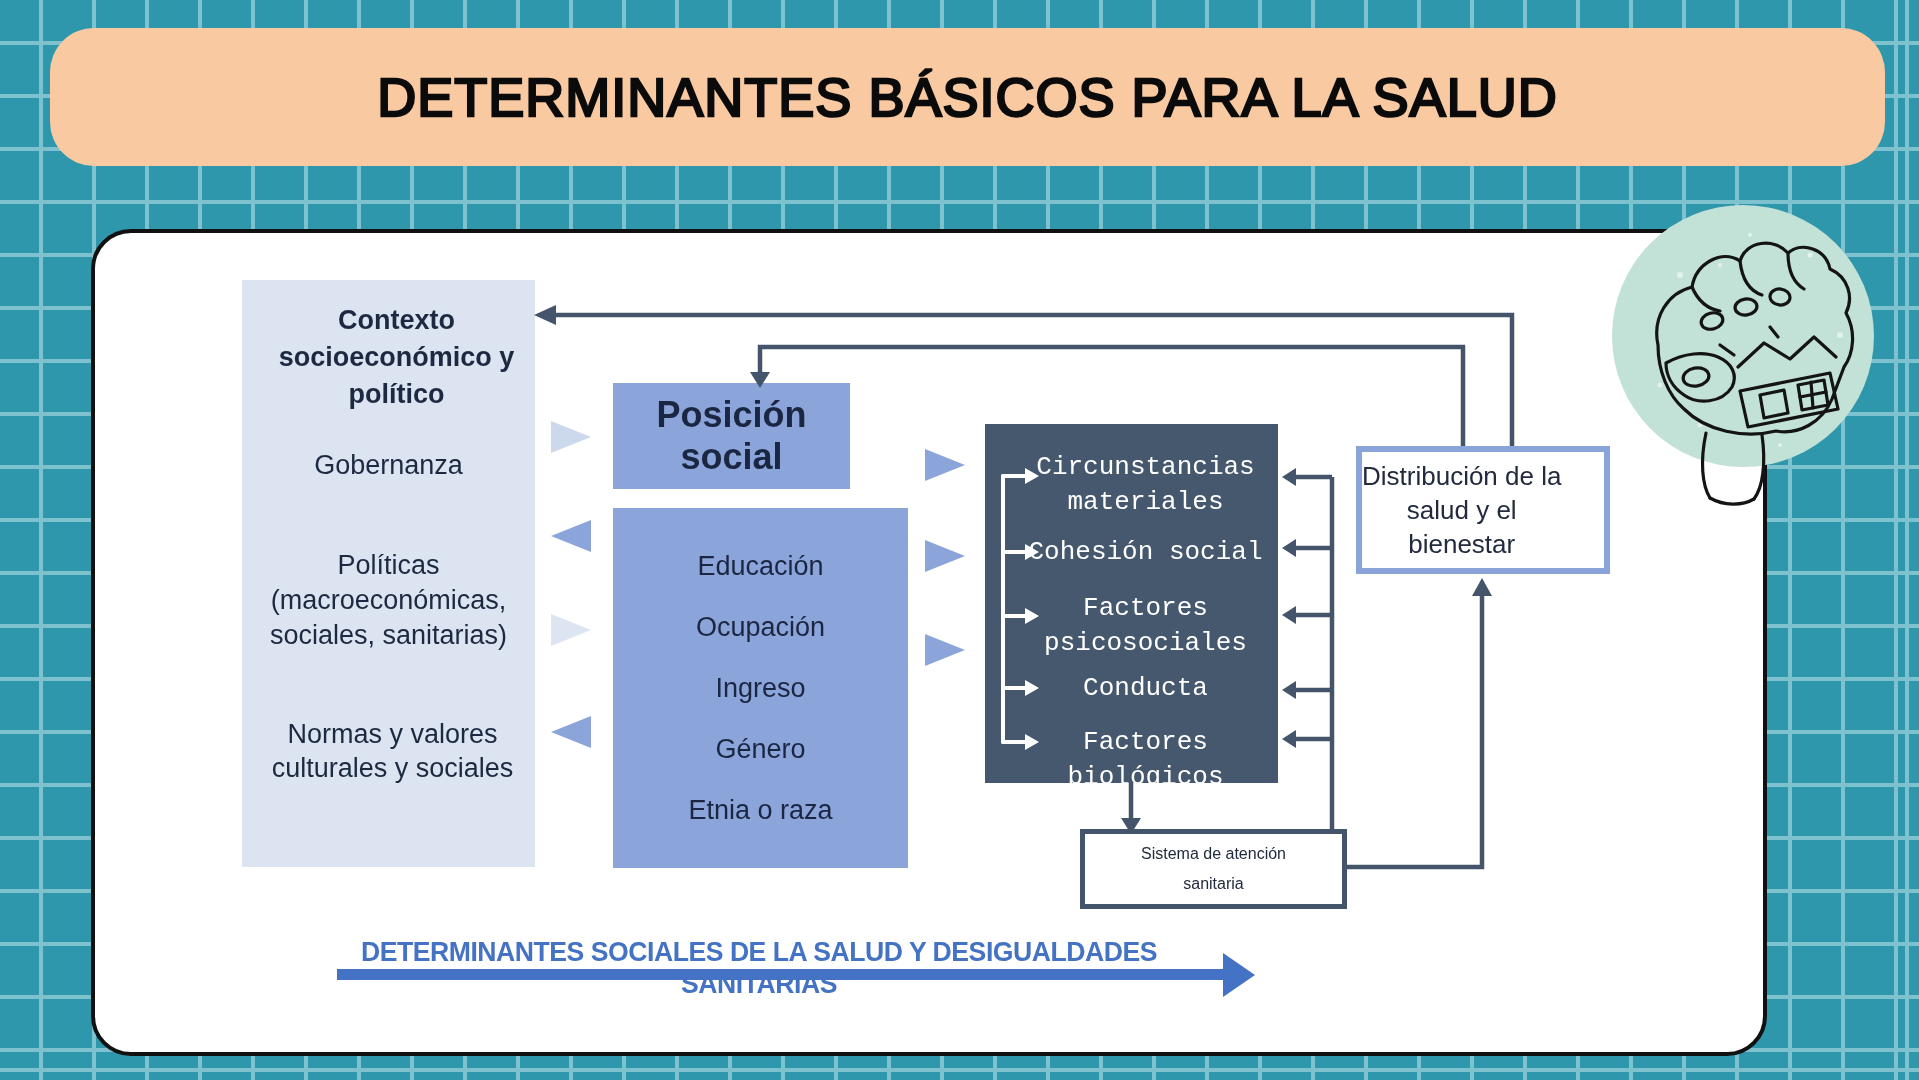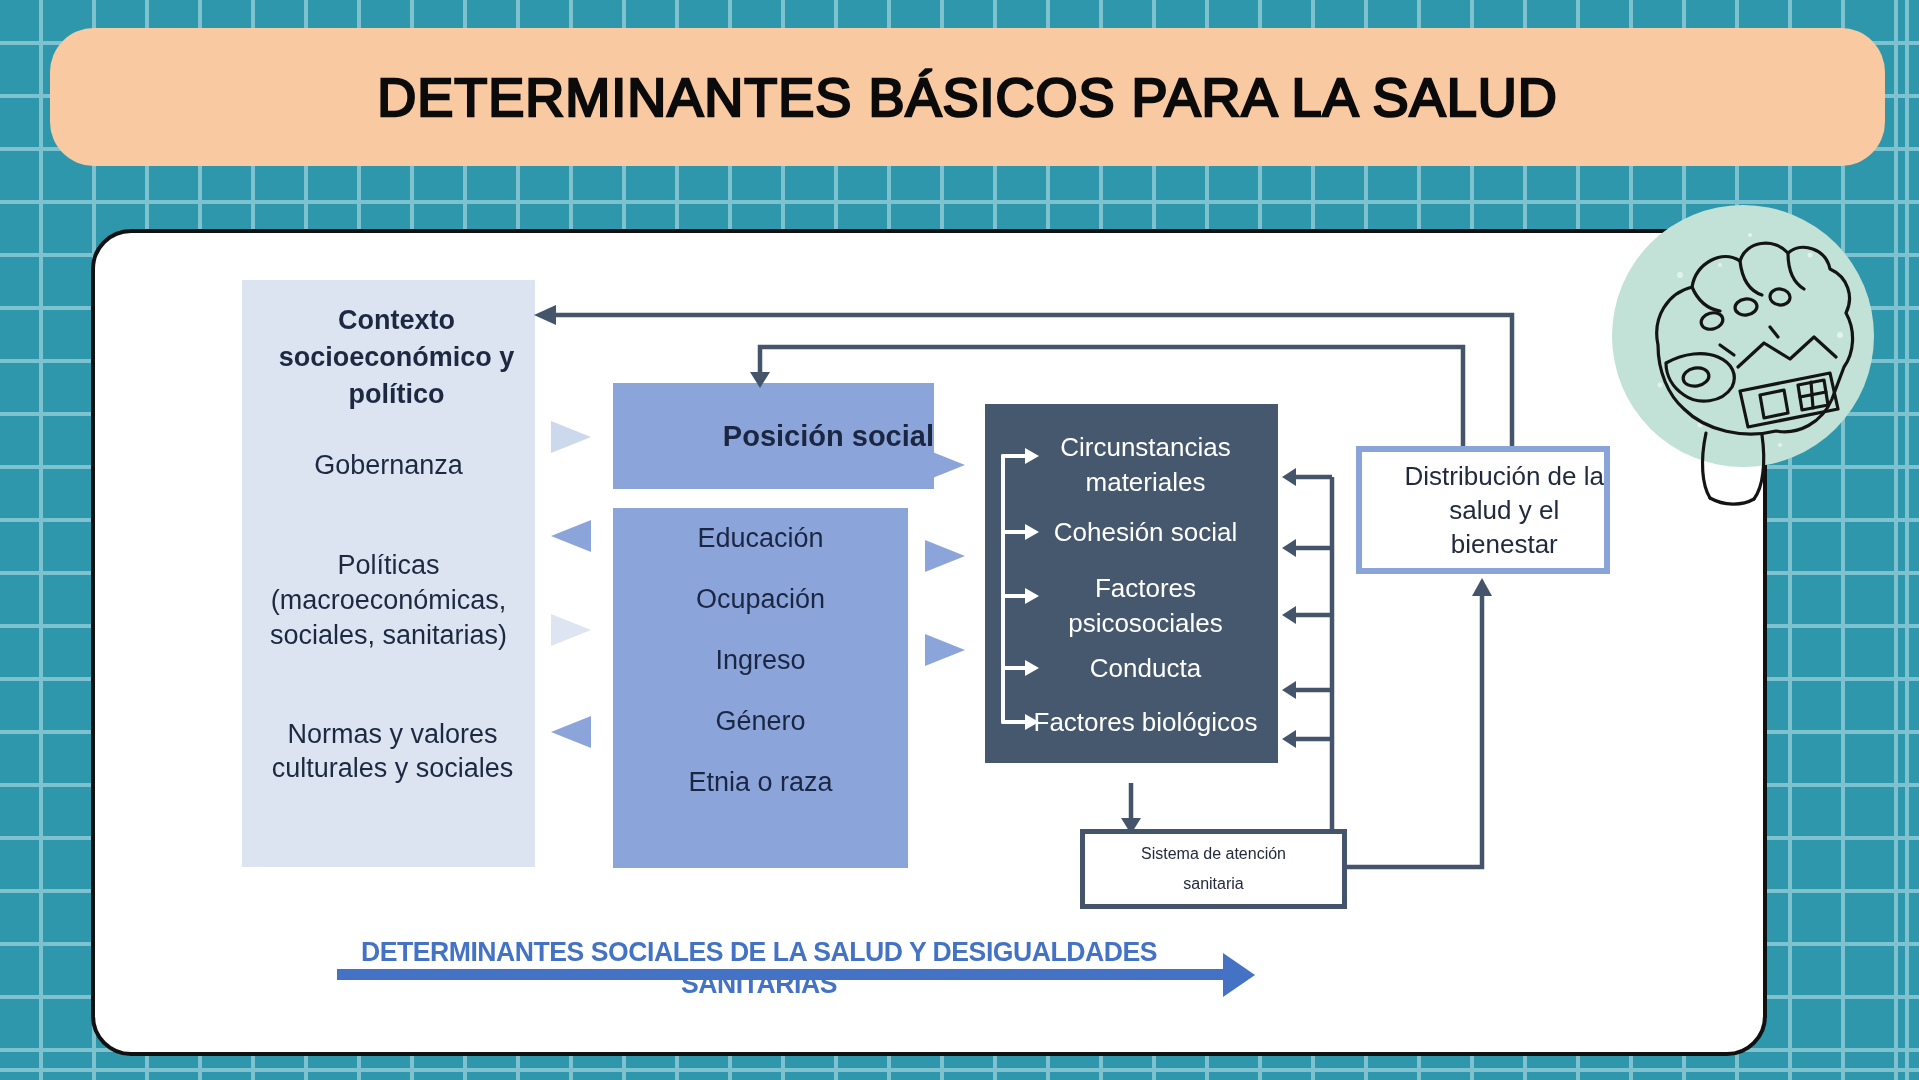--- a/index.html
+++ b/index.html
@@ -29,38 +29,38 @@
   .box{position:absolute;box-sizing:border-box;text-align:center;}
   .ctx-box{
     left:242px;top:280px;width:293px;height:587px;background:#dce3f1;
     color:#1c2940;font-size:27px;
   }
   .ctx-head{margin-top:22px;font-weight:bold;line-height:37px;padding-left:16px;}
   .ctx-i0{margin-top:36px;line-height:33px;}
   .ctx-i1{margin-top:66px;line-height:35px;}
   .ctx-i2{margin-top:64px;line-height:34px;margin-left:8px;}
   .pos-box{
-    left:613px;top:383px;width:321px;height:106px;background:#8ba4da;
-    display:flex;align-items:center;justify-content:flex-end;
-    font-size:29px;font-weight:bold;color:#1b2742;
+    left:613px;top:383px;width:237px;height:106px;background:#8ba4da;
+    display:flex;align-items:center;justify-content:flex-start;
+    font-size:36px;font-weight:bold;color:#1b2742;
   }
   .esc-box{
     left:613px;top:508px;width:295px;height:360px;background:#8ba4da;
-    color:#1b2742;font-size:27px;
+    color:#1b2742;font-size:27px;padding-top:28px;
   }
   .esc-box .item{height:61px;line-height:61px;}
   .dark-box{
-    left:985px;top:404px;width:293px;height:359px;background:#46586d;
-    color:#ffffff;font-size:26px;
+    left:985px;top:424px;width:293px;height:359px;background:#46586d;
+    color:#ffffff;font-size:26px;font-family:Liberation Mono, monospace;
   }
   .dark-box .d-item{position:absolute;left:38px;width:245px;line-height:35px;text-align:center;}
   .di0{top:26px;} .di1{top:111px;} .di2{top:167px;} .di3{top:247px;} .di4{top:301px;}
   .dist-box{
     left:1356px;top:446px;width:254px;height:128px;background:#ffffff;
-    border:6px solid #8aa3d9;display:flex;align-items:center;justify-content:flex-end;
+    border:6px solid #8aa3d9;display:flex;align-items:center;justify-content:flex-start;
     color:#222b3d;font-size:26px;line-height:34px;
   }
   .sis-box{
     left:1080px;top:829px;width:267px;height:80px;background:#ffffff;
     border:5px solid #44546a;display:flex;align-items:center;justify-content:center;
     color:#222b3d;font-size:16px;line-height:30px;
   }
   .tri{position:absolute;width:0;height:0;border-top:16px solid transparent;border-bottom:16px solid transparent;}
   .tri-r{border-left:40px solid #8ba4da;}
   .tri-l{border-right:40px solid #8ba4da;}

